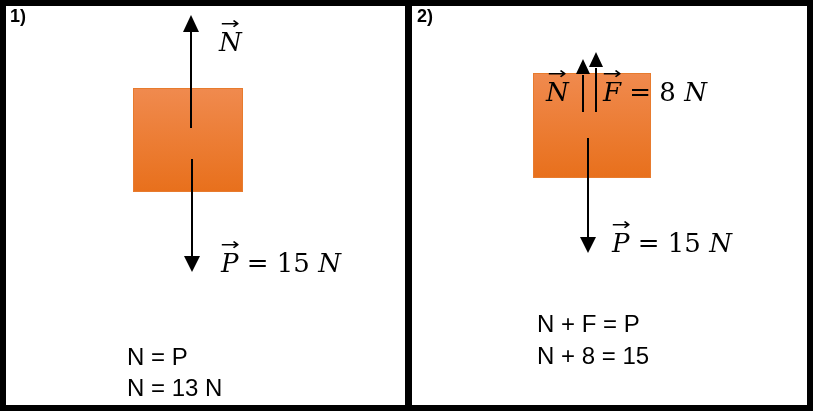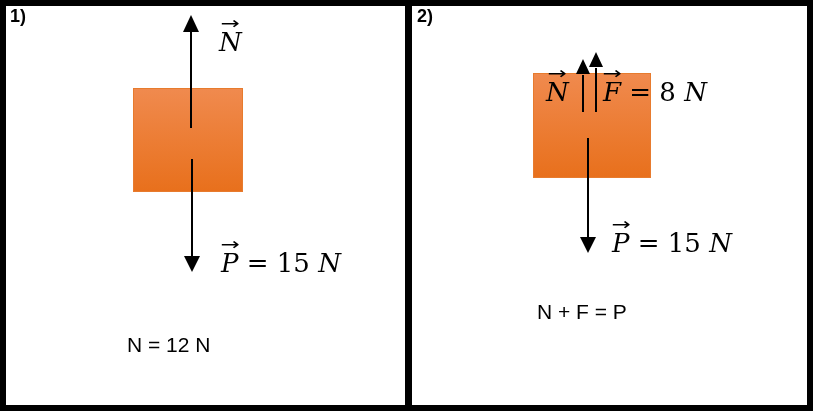--- a/index.html
+++ b/index.html
@@ -49,21 +49,21 @@
   }
   .vec{display:inline-flex;flex-direction:column;align-items:center;}
   .vec-arrow{
     font-size:17px;line-height:10px;height:11px;
     transform:scaleX(1.35);
     font-family:"DejaVu Sans",sans-serif;
   }
   .vec-letter{font-style:italic;font-size:26px;line-height:26px;}
   .math-eq{font-style:normal;}
   .math-unit{font-style:italic;}
-  .eqs{position:absolute;font-size:21px;z-index:4;}
+  .eqs{position:absolute;font-size:24px;z-index:4;margin-top:12px;}
   .eqs .eq-line{height:31px;line-height:31px;white-space:pre;}
   .eqs.p2 .eq-line{height:32px;line-height:32px;}
 </style>
 </head>
 <body>
 
 <div class="canvas">
 
   <div class="panel-label" style="left:10px;top:6px;">1)</div>
 
@@ -77,21 +77,22 @@
   <div class="block" style="left:133px;top:88px;width:110px;height:104px;"></div>
 
   <div class="vline" style="left:191px;top:159px;height:98px;"></div>
   <div class="tri down" style="left:184px;top:256px;"></div>
 
   <div class="mathlabel" style="left:221px;top:239px;">
     <span class="vec"><span class="vec-arrow">→</span><span class="vec-letter">P</span></span><span class="math-eq"> = 15 </span><span class="math-unit">N</span>
   </div>
 
   <div class="eqs p1" style="left:127px;top:329px;">
-    <div class="eq-line">N = 12 N</div>
+    <div class="eq-line">N = P</div>
+    <div class="eq-line">N = 13 N</div>
   </div>
 
   <div class="divider"></div>
 
   <div class="panel-label" style="left:417px;top:6px;">2)</div>
 
   <div class="block" style="left:533px;top:73px;width:118px;height:105px;"></div>
 
   <div class="tri up small" style="left:576px;top:59px;"></div>
   <div class="vline" style="left:582px;top:75px;height:37px;"></div>
@@ -109,16 +110,17 @@
 
   <div class="vline" style="left:587px;top:138px;height:100px;"></div>
   <div class="tri down" style="left:580px;top:237px;"></div>
 
   <div class="mathlabel" style="left:612px;top:219px;">
     <span class="vec"><span class="vec-arrow">→</span><span class="vec-letter">P</span></span><span class="math-eq"> = 15 </span><span class="math-unit">N</span>
   </div>
 
   <div class="eqs p2" style="left:537px;top:296px;">
     <div class="eq-line">N + F = P</div>
+    <div class="eq-line">N + 8 = 15</div>
   </div>
 
   <div class="frame"></div>
 </div>
 
 </body></html>

